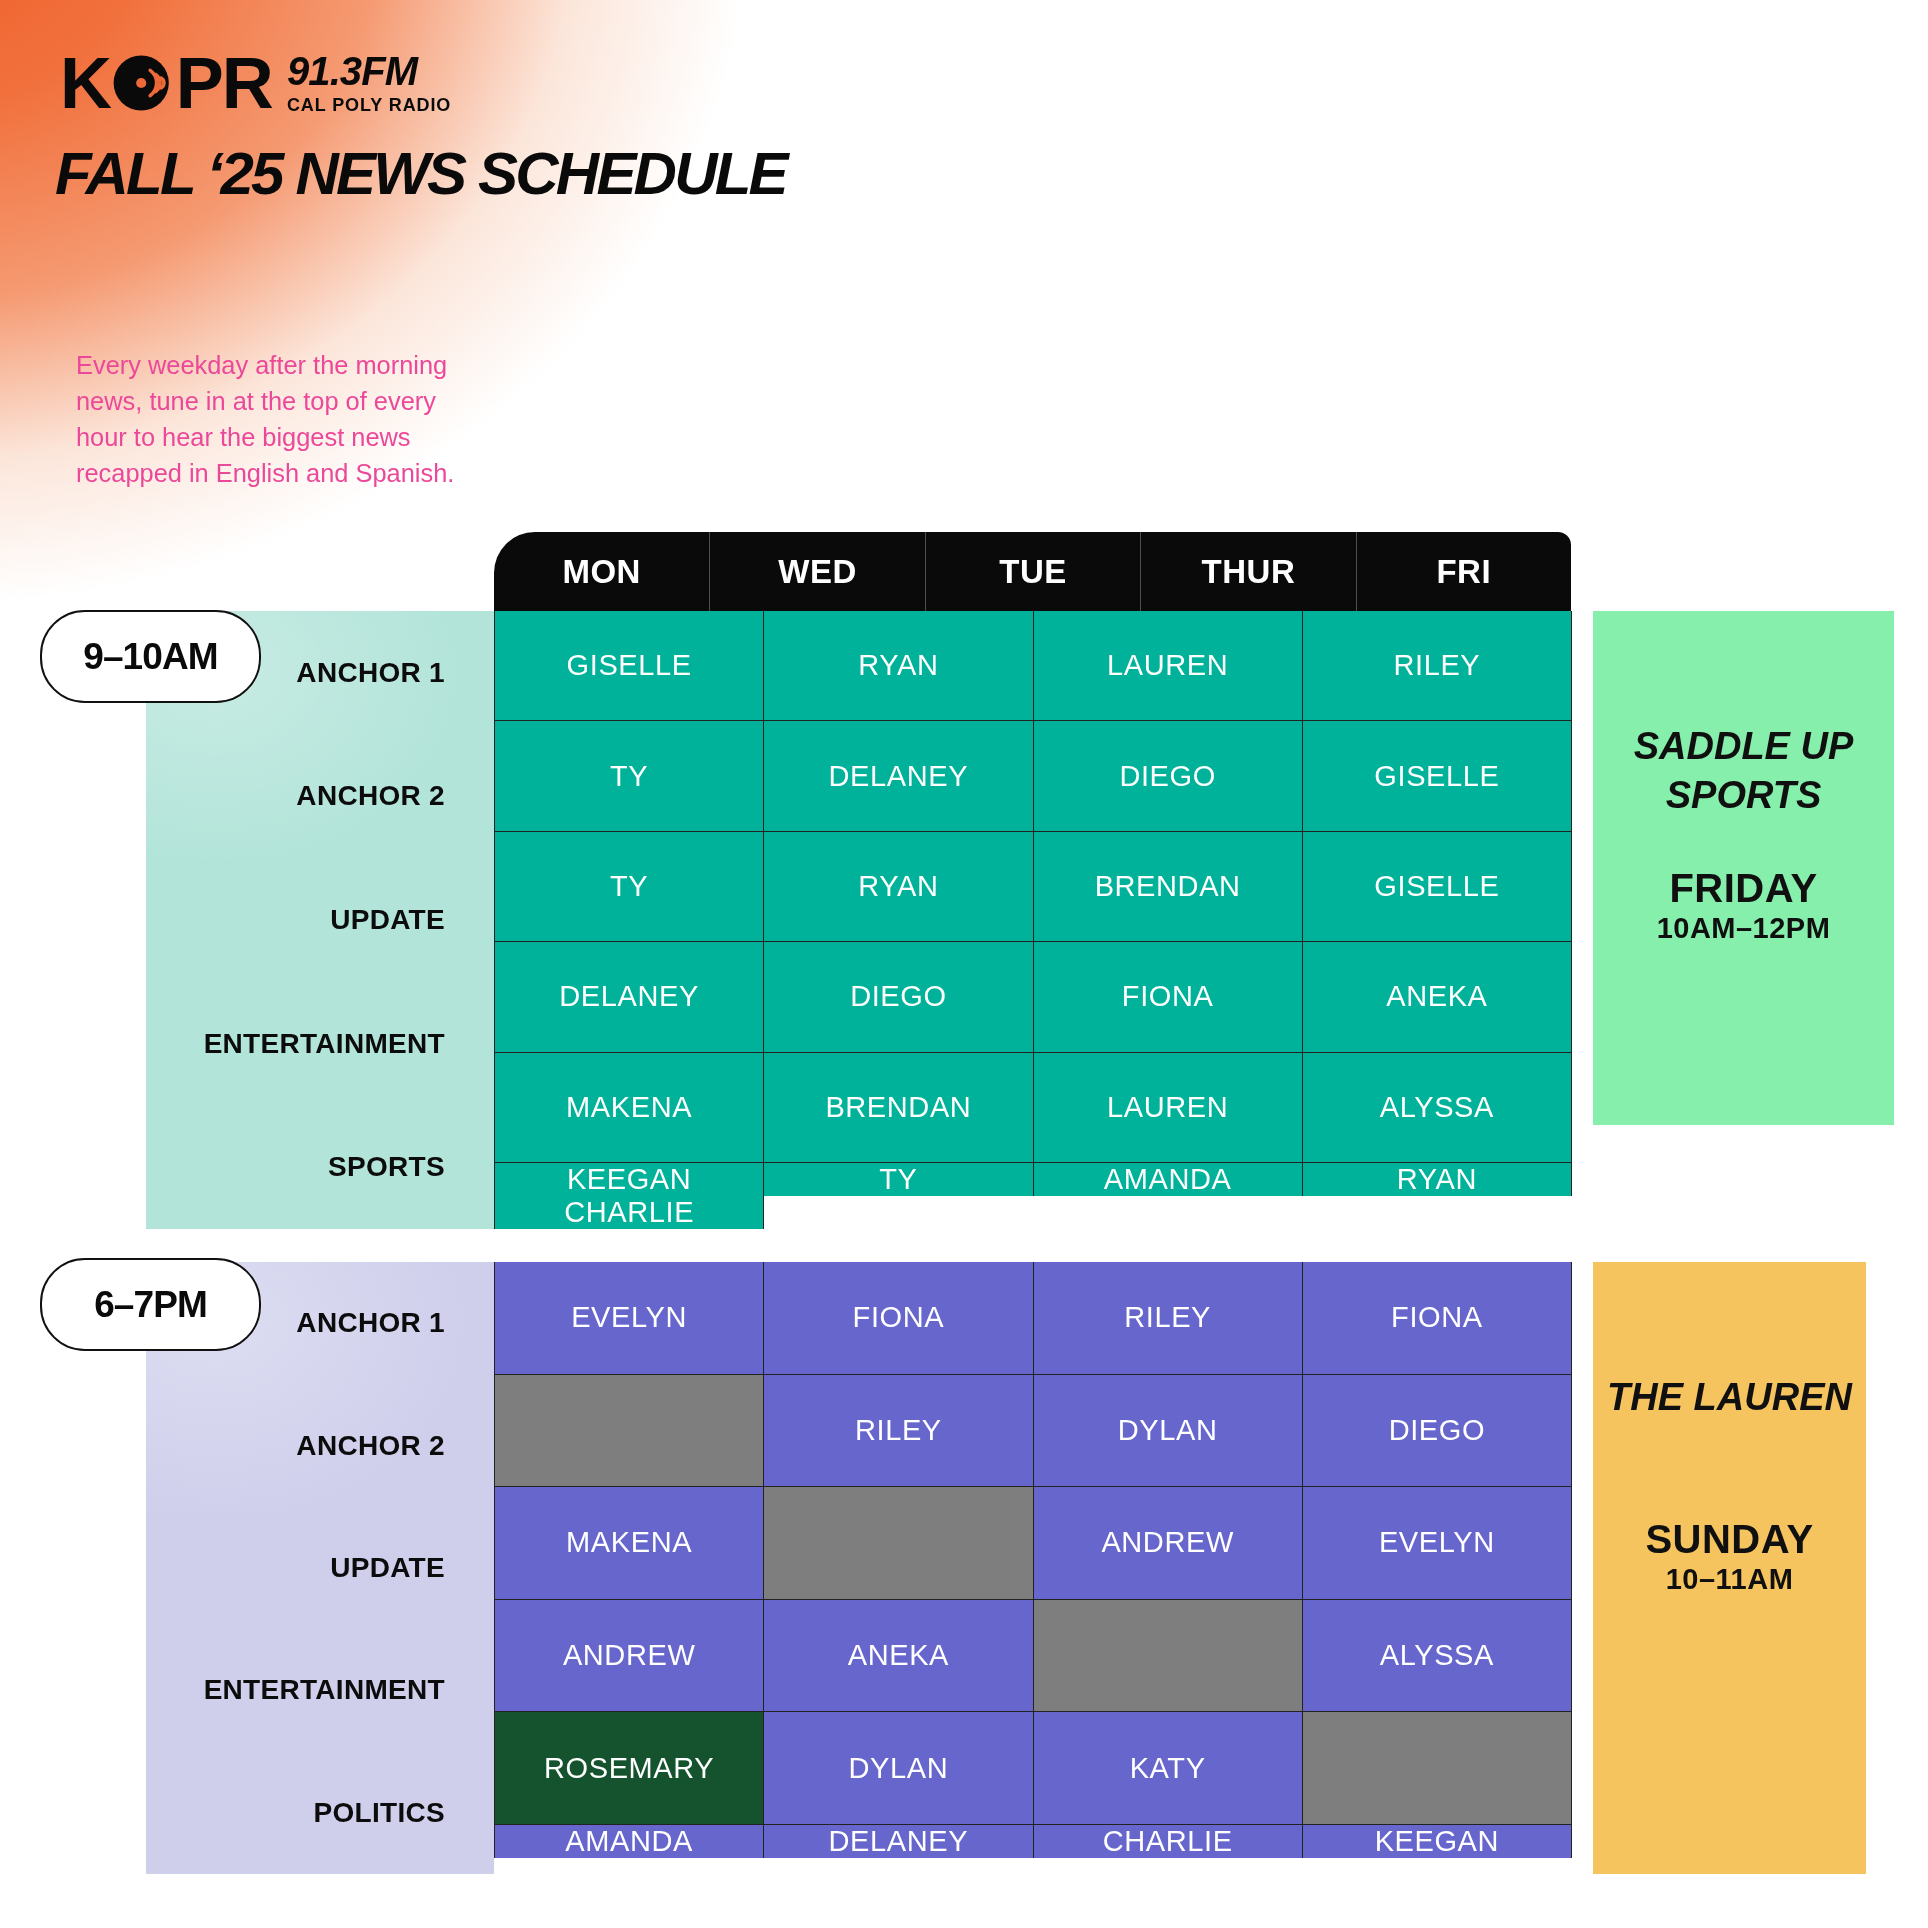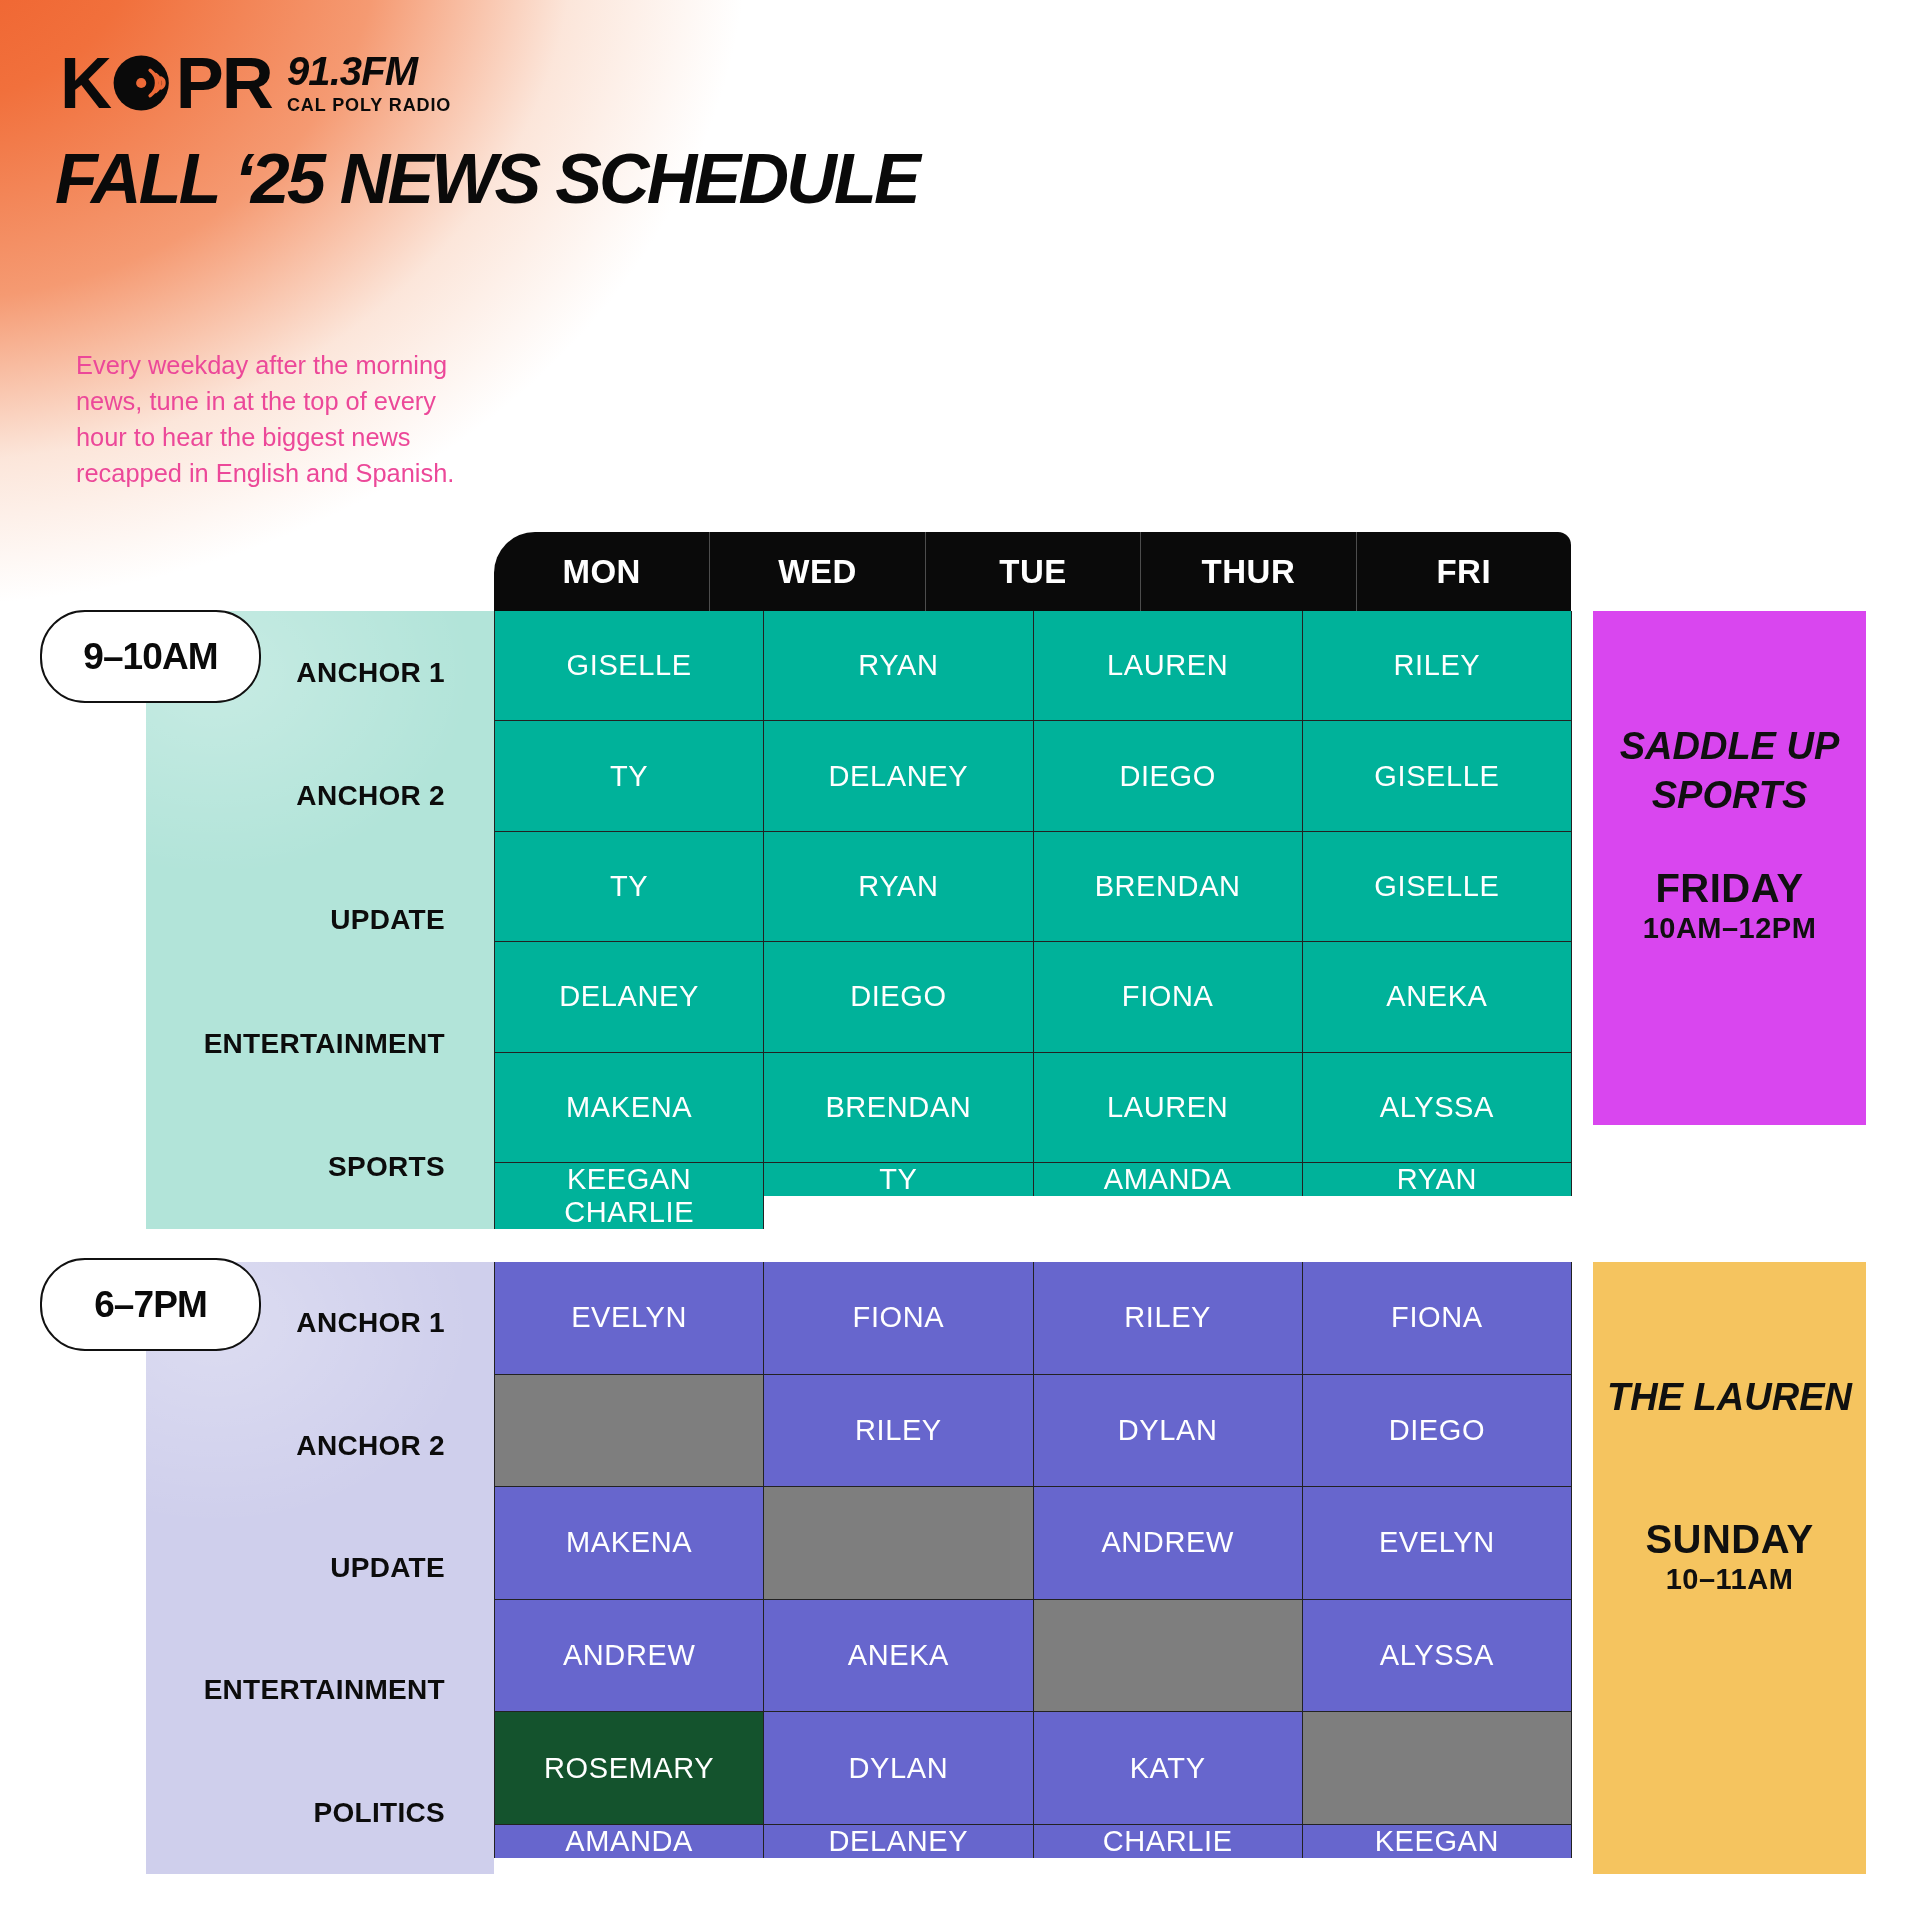--- a/index.html
+++ b/index.html
@@ -17,21 +17,21 @@
   .logo{position:absolute;left:60px;top:47px;display:flex;align-items:flex-start;}
   .logo-word{display:flex;align-items:center;color:#0a0a0a;font-weight:bold;
     font-size:72px;letter-spacing:-1.9px;line-height:1;}
   .disc{width:60px;height:60px;margin:0 2.8px;}
   .logo-right{margin-left:15px;padding-top:3.8px;color:#0a0a0a;}
   .logo-freq{font-size:40px;font-weight:bold;font-style:italic;letter-spacing:-0.9px;line-height:1;}
   .logo-tag{font-size:18px;font-weight:bold;letter-spacing:0.9px;margin-top:3.8px;}
 
   
   .page-title{position:absolute;left:55px;top:139px;color:#0a0a0a;
-    font-size:70px;font-weight:bold;font-style:italic;letter-spacing:-2.8px;white-space:nowrap;}
+    font-size:60px;font-weight:bold;font-style:italic;letter-spacing:-2.8px;white-space:nowrap;}
   .intro{position:absolute;left:76px;top:347px;width:386px;
     font-size:25.4px;line-height:36px;color:#ec4899;}
 
   
   .days-header{position:absolute;left:494px;top:532px;width:1077px;height:79px;
     background:#0a0a0a;border-radius:41px 13px 0 0;
     display:grid;grid-template-columns:repeat(5,1fr);
     border-bottom:2.8px solid #ececec;}
   .day-cell{display:flex;align-items:center;justify-content:center;
     color:#ffffff;font-weight:bold;font-size:33px;letter-spacing:0.5px;}
@@ -171,21 +171,21 @@
         <div class="cell" style="background: rgb(103, 102, 205);">KATY</div>
         <div class="cell" style="background: rgb(126, 126, 126);"></div>
         <div class="cell last-row" style="background: rgb(103, 102, 205);">AMANDA</div>
         <div class="cell last-row" style="background: rgb(103, 102, 205);">DELANEY</div>
         <div class="cell last-row" style="background: rgb(103, 102, 205);">CHARLIE</div>
         <div class="cell last-row" style="background: rgb(103, 102, 205);">KEEGAN</div>
         <div class="cell last-row" style="background: rgb(126, 126, 126);"></div>
       </div>
   </div>
 
-  <div class="side-panel" style="top: 611px; height: 514px; background: #d946ef;">
+  <div class="side-panel" style="top: 611px; height: 514px; background: #86efac; padding-left: 28px;">
     <div class="panel-title">SADDLE UP SPORTS</div>
     <div class="panel-when">
       <div class="panel-day">FRIDAY</div>
       <div class="panel-time">10AM–12PM</div>
     </div>
   </div>
   <div class="side-panel" style="top: 1262px; height: 612px; background: rgb(245, 196, 95);">
     <div class="panel-title">THE LAUREN</div>
     <div class="panel-when">
       <div class="panel-day">SUNDAY</div>

